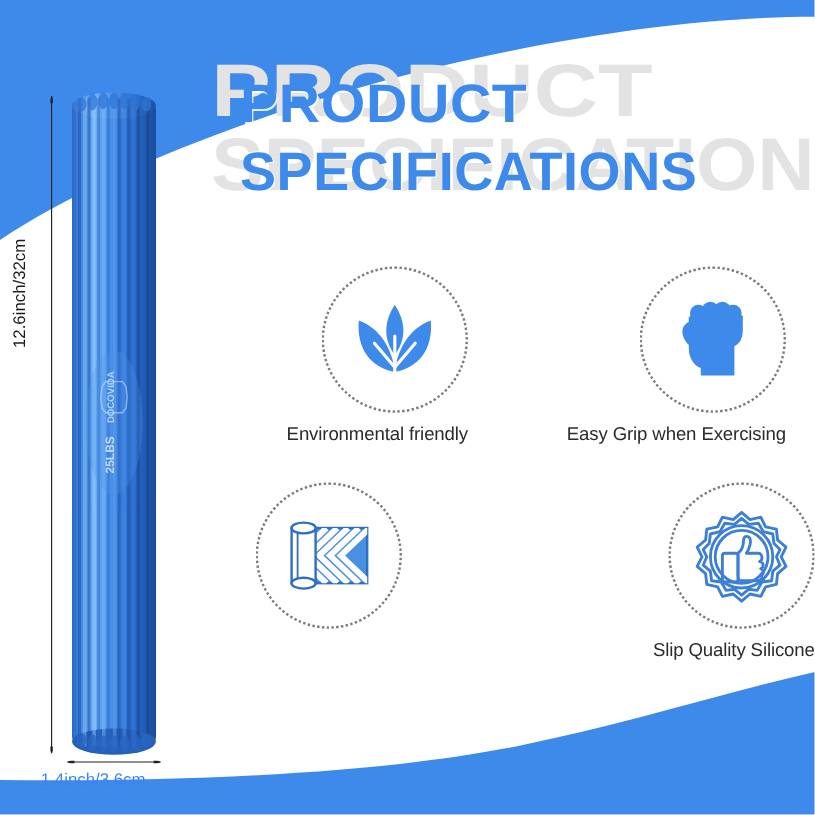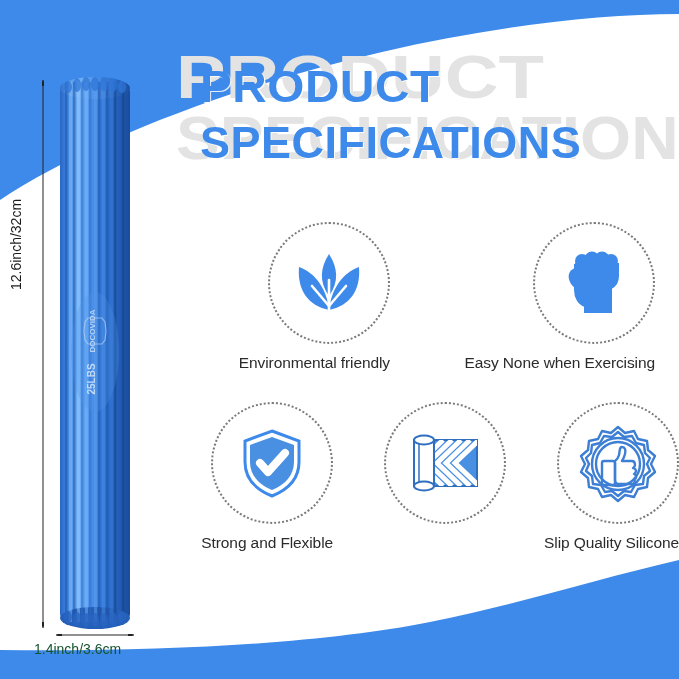--- a/index.html
+++ b/index.html
@@ -188,21 +188,21 @@
     left: 56px;
     top: 634px;
     width: 78px;
     height: 2px;
   }
   .dim-h-label {
     position: absolute;
     left: 34px;
     top: 641px;
     font-size: 14px;
-    color: #14532d;
+    color: #3b82f6;
     white-space: nowrap;
   }
 </style>
 </head>
 <body>
 
 <div id="page">
 
   <svg class="wave-layer" viewBox="0 0 679 679" preserveAspectRatio="none" aria-hidden="true">
     <rect x="0" y="0" width="679" height="679" fill="#ffffff"></rect>
@@ -356,40 +356,27 @@
 
               <path d="M20,20 L20,46 C20,54 24,60 30,62 L30,68 L56,68 L56,44
                        C60,42 63,38 63,32 L63,19 L20,19 Z"></path>
 
               <path d="M20,24 C14,26 12,32 15,38 C17,42 20,44 20,44 Z"></path>
             </g>
             <path d="M20,20 L20,46 C20,54 24,60 30,62 L30,68 L56,68 L56,44
                      C60,42 63,38 63,32 L63,19" fill="none" stroke="#3d8aea" stroke-width="2"></path>
           </svg>
         </div>
-        <div class="feat-label">Easy None when Exercising</div>
+        <div class="feat-label">Easy Grip when Exercising</div>
       </div>
 
     </div>
 
     <div class="feat-row row-2">
 
-      <div class="feature">
-        <div class="feat-circle">
-          <svg width="78" height="78" viewBox="0 0 78 78" aria-hidden="true">
-
-            <path d="M39,7 L66,17 L66,38 C66,55 54,66 39,72 C24,66 12,55 12,38 L12,17 Z" fill="none" stroke="#3d8aea" stroke-width="3"></path>
-
-            <path d="M39,13 L61,21 L61,38 C61,52 51,61 39,66 C27,61 17,52 17,38 L17,21 Z" fill="#4a90e2"></path>
-
-            <path d="M27,39 L35,48 L52,29" fill="none" stroke="#ffffff" stroke-width="8" stroke-linecap="round" stroke-linejoin="round"></path>
-          </svg>
-        </div>
-        <div class="feat-label">Strong and Flexible</div>
-      </div>
 
       <div class="feature">
         <div class="feat-circle">
           <svg width="80" height="78" viewBox="0 0 80 78" aria-hidden="true">
             <defs>
               <clipPath id="matClip">
                 <rect x="26" y="16" width="46" height="46"></rect>
               </clipPath>
             </defs>
 

